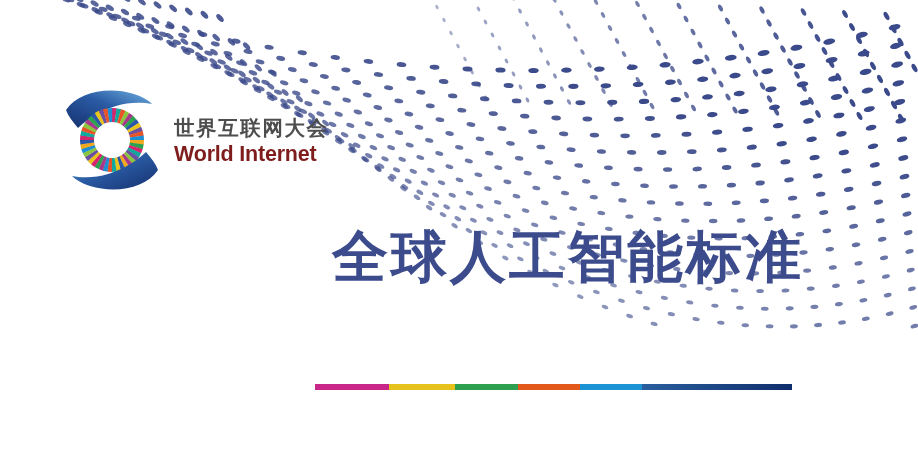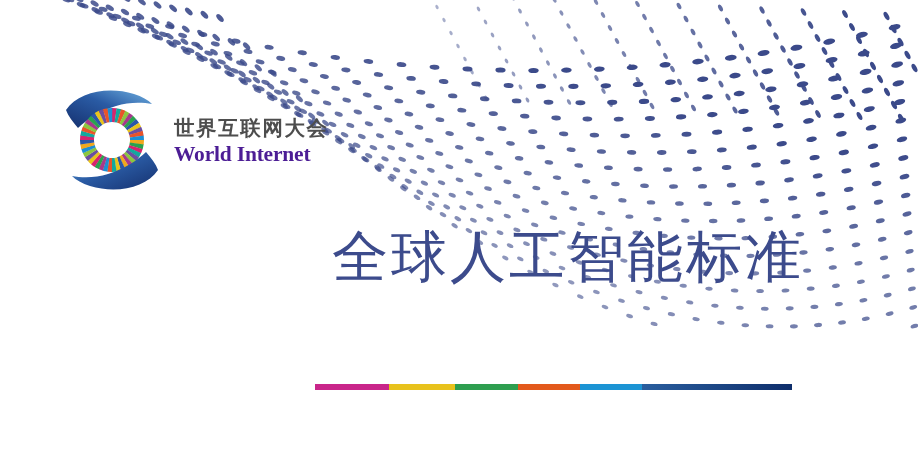--- a/index.html
+++ b/index.html
@@ -53,38 +53,37 @@
     font-size: 20.5px;
     font-weight: bold;
     color: #4d4d4d;
     letter-spacing: 1.6px;
     line-height: 1.30;
     white-space: nowrap;
   }
   .wm-en {
     font-size: 21.5px;
     font-weight: bold;
-    color: #4c1d95;
+    color: #7f1d1d;
     line-height: 1.16;
     letter-spacing: -0.2px;
     white-space: nowrap;
-    font-family: Liberation Serif, serif;
   }
 
   
   #title-block {
     position: absolute;
     left: 200px;
     top: 222px;
     width: 604px;
     text-align: right;
   }
   .title-line {
     font-size: 56px;
-    font-weight: normal;
+    font-weight: bold;
     color: #3c4b8c;
     line-height: 1.24;
     letter-spacing: 3px;
     white-space: nowrap;
   }
 
   
   #accent-rule {
     position: absolute;
     left: 315px;

